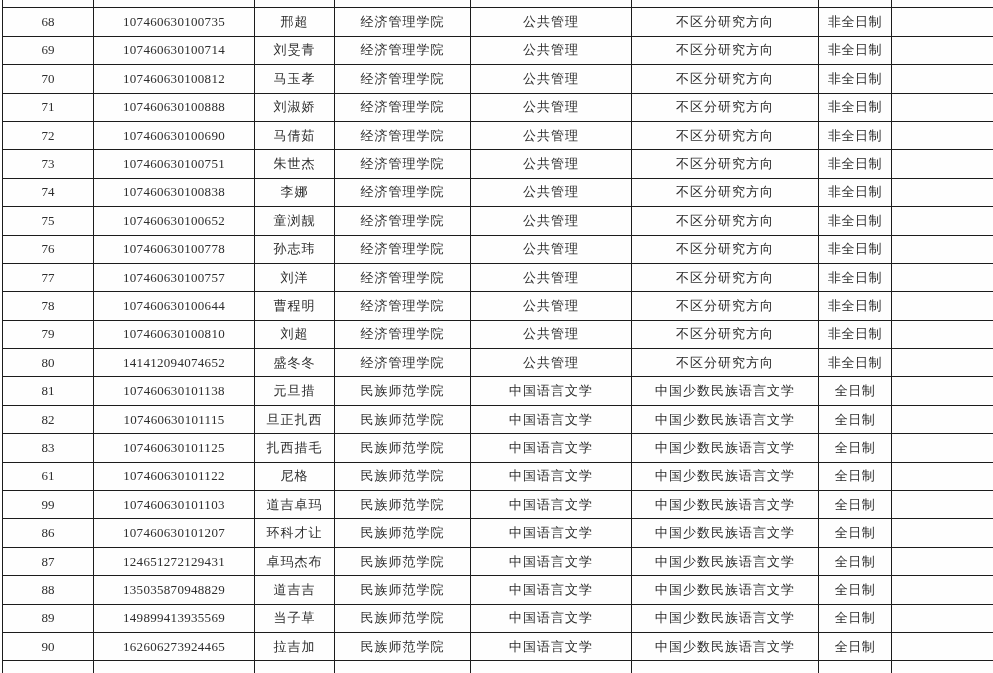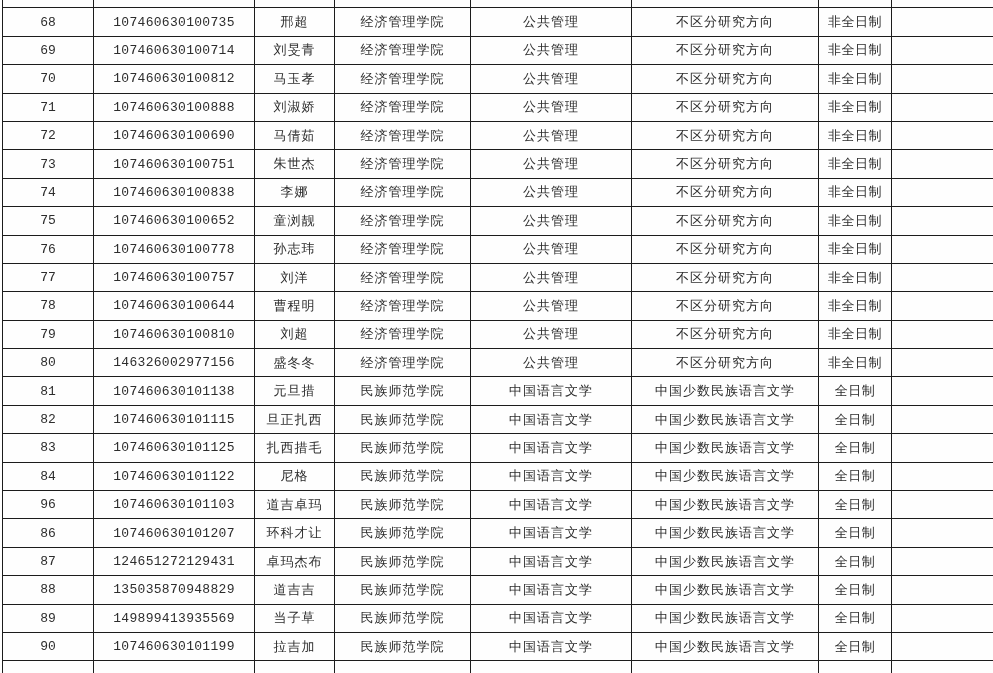--- a/index.html
+++ b/index.html
@@ -6,21 +6,21 @@
     margin: 0;
     padding: 0;
     background: #ffffff;
   }
   #page {
     position: relative;
     width: 993px;
     height: 673px;
     background: #ffffff;
     overflow: hidden;
-    font-family: Liberation Mono, monospace;
+    font-family: Liberation Serif, serif;
   }
   table.roster {
     position: absolute;
     left: 2px;
     top: -21px; 
     border-collapse: collapse;
     table-layout: fixed;
     width: 986px;
   }
   table.roster td {
@@ -184,21 +184,21 @@
           <td class="c-id">107460630100810</td>
           <td class="c-name">刘超</td>
           <td class="c-college">经济管理学院</td>
           <td class="c-major">公共管理</td>
           <td class="c-direction">不区分研究方向</td>
           <td class="c-mode">非全日制</td>
           <td class="c-blank"></td>
         </tr>
         <tr class="data-row">
           <td class="c-no">80</td>
-          <td class="c-id">146326002977156</td>
+          <td class="c-id">141412094074652</td>
           <td class="c-name">盛冬冬</td>
           <td class="c-college">经济管理学院</td>
           <td class="c-major">公共管理</td>
           <td class="c-direction">不区分研究方向</td>
           <td class="c-mode">非全日制</td>
           <td class="c-blank"></td>
         </tr>
         <tr class="data-row">
           <td class="c-no">81</td>
           <td class="c-id">107460630101138</td>
@@ -223,31 +223,31 @@
           <td class="c-no">83</td>
           <td class="c-id">107460630101125</td>
           <td class="c-name">扎西措毛</td>
           <td class="c-college">民族师范学院</td>
           <td class="c-major">中国语言文学</td>
           <td class="c-direction">中国少数民族语言文学</td>
           <td class="c-mode">全日制</td>
           <td class="c-blank"></td>
         </tr>
         <tr class="data-row">
-          <td class="c-no">84</td>
+          <td class="c-no">61</td>
           <td class="c-id">107460630101122</td>
           <td class="c-name">尼格</td>
           <td class="c-college">民族师范学院</td>
           <td class="c-major">中国语言文学</td>
           <td class="c-direction">中国少数民族语言文学</td>
           <td class="c-mode">全日制</td>
           <td class="c-blank"></td>
         </tr>
         <tr class="data-row">
-          <td class="c-no">96</td>
+          <td class="c-no">99</td>
           <td class="c-id">107460630101103</td>
           <td class="c-name">道吉卓玛</td>
           <td class="c-college">民族师范学院</td>
           <td class="c-major">中国语言文学</td>
           <td class="c-direction">中国少数民族语言文学</td>
           <td class="c-mode">全日制</td>
           <td class="c-blank"></td>
         </tr>
         <tr class="data-row">
           <td class="c-no">86</td>
@@ -284,21 +284,21 @@
           <td class="c-id">149899413935569</td>
           <td class="c-name">当子草</td>
           <td class="c-college">民族师范学院</td>
           <td class="c-major">中国语言文学</td>
           <td class="c-direction">中国少数民族语言文学</td>
           <td class="c-mode">全日制</td>
           <td class="c-blank"></td>
         </tr>
         <tr class="data-row">
           <td class="c-no">90</td>
-          <td class="c-id">107460630101199</td>
+          <td class="c-id">162606273924465</td>
           <td class="c-name">拉吉加</td>
           <td class="c-college">民族师范学院</td>
           <td class="c-major">中国语言文学</td>
           <td class="c-direction">中国少数民族语言文学</td>
           <td class="c-mode">全日制</td>
           <td class="c-blank"></td>
         </tr>
         <tr class="partial-row">
         <td class="c-no"></td>
         <td class="c-id"></td>

